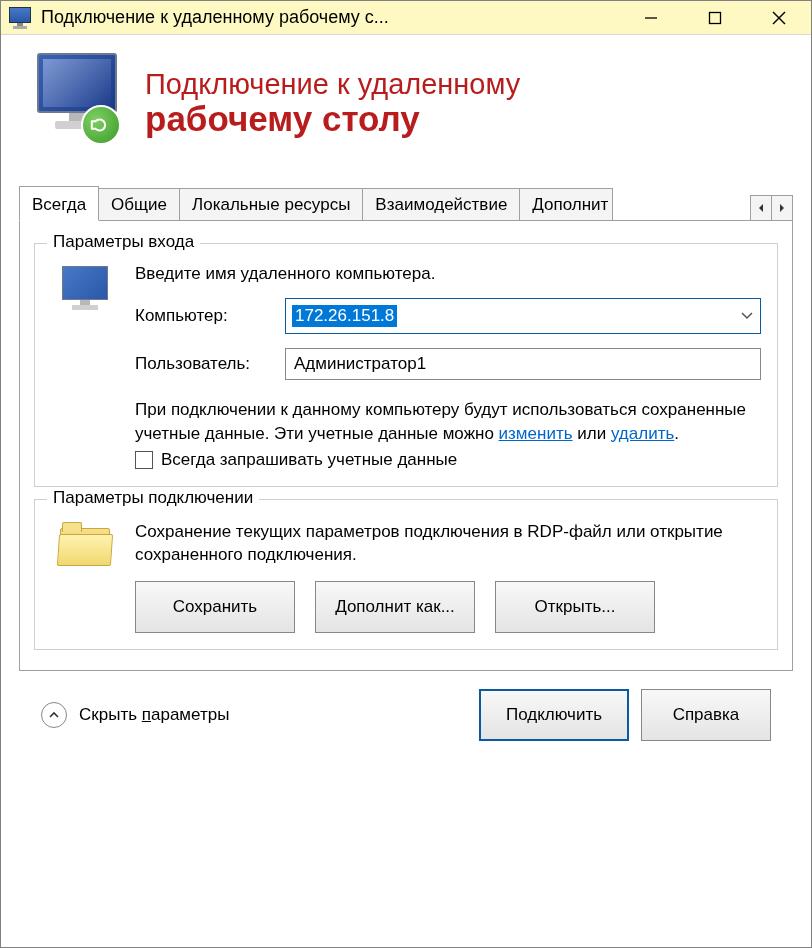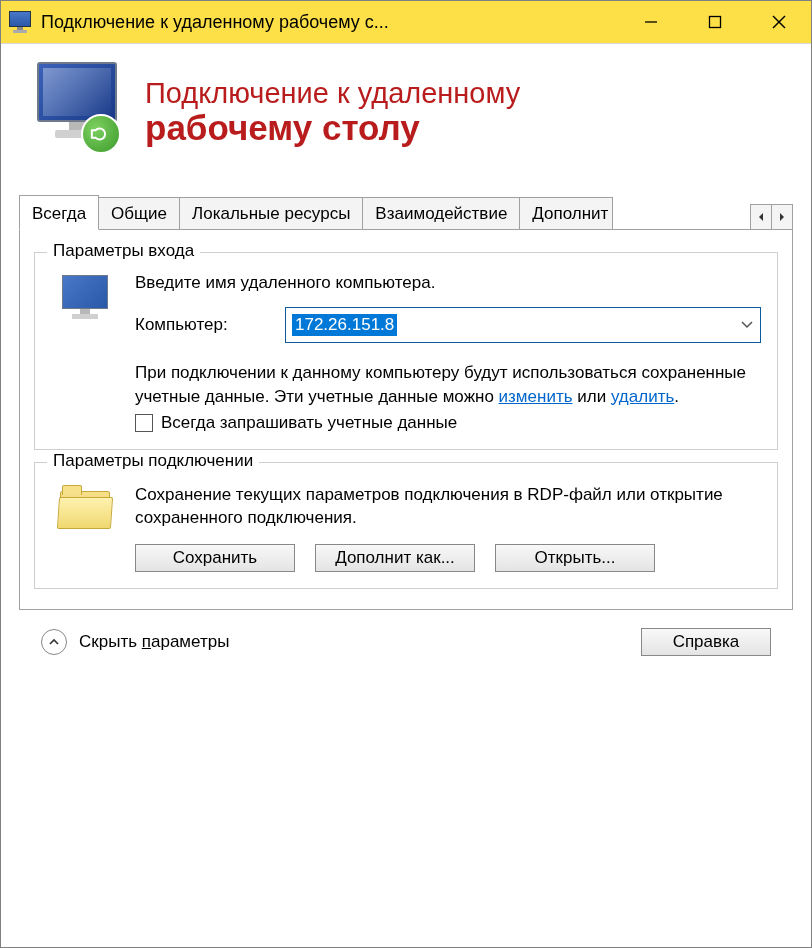--- a/index.html
+++ b/index.html
@@ -15,23 +15,23 @@
     height: 948px;
     background: #fff;
     border: 1px solid #808080;
     display: flex;
     flex-direction: column;
   }
   
   .titlebar {
     display: flex;
     align-items: center;
-    height: 43px;
+    height: 34px;
     padding: 0 0 0 8px;
-    background: #fde047;
+    background: #fef9c3;
     border-bottom: 1px solid #d8d8d8;
   }
   .titlebar-icon {
     width: 22px; height: 22px;
     margin-right: 10px;
     position: relative;
   }
   .titlebar-icon .mon-body {
     position: absolute; left:0; top:0;
     width: 22px; height: 16px;
@@ -277,21 +277,21 @@
     width:18px; height:18px; border:1px solid #555; background:#fff;
   }
 
   .button-row {
     display:flex;
     gap: 20px;
     margin-top: 14px;
   }
   .btn {
     min-width: 160px;
-    height: 28px;
+    height: 52px;
     background: linear-gradient(#f8f8f8,#e4e4e4);
     border: 1px solid #888;
     display:flex; align-items:center; justify-content:center;
     font-size:17px;
     padding: 0 18px;
   }
 
   
   .footer {
     display:flex;
@@ -402,20 +402,26 @@
               <div class="combo">
                 <span class="combo-value">172.26.151.8</span>
                 <span class="combo-chevron">
                   <svg width="14" height="10" viewBox="0 0 14 10">
                       <polyline points="2,2 7,7 12,2" fill="none" stroke="#555" stroke-width="1.5"></polyline>
                     </svg>
                 </span>
               </div>
             </div>
 
+            <div class="field-row">
+              <div class="field-label">Пользователь:</div>
+              <div class="textfield">
+                <span>Администратор1</span>
+              </div>
+            </div>
 
             <div class="info-text">
               <span>При подключении к данному компьютеру будут использоваться сохраненные учетные данные. Эти учетные данные можно </span><span class="link">изменить</span><span> или </span><span class="link">удалить</span><span>.</span>
             </div>
 
             <div class="checkrow">
               <div class="checkbox"></div>
               <div>Всегда запрашивать учетные данные</div>
             </div>
           </div>
@@ -448,18 +454,19 @@
     <div class="footer">
       <div class="collapse-btn">
         <svg width="12" height="10" viewBox="0 0 12 10">
             <polyline points="2,7 6,3 10,7" fill="none" stroke="#333" stroke-width="1.6"></polyline>
           </svg>
       </div>
       <div class="collapse-label">
         <span>Скрыть </span><span class="u">п</span><span>араметры</span>
       </div>
       <div class="footer-spacer"></div>
+      <div class="btn primary">Подключить</div>
       <div class="btn small">Справка</div>
     </div>
 
   </div>
 
 </div>
 
 </body></html>

